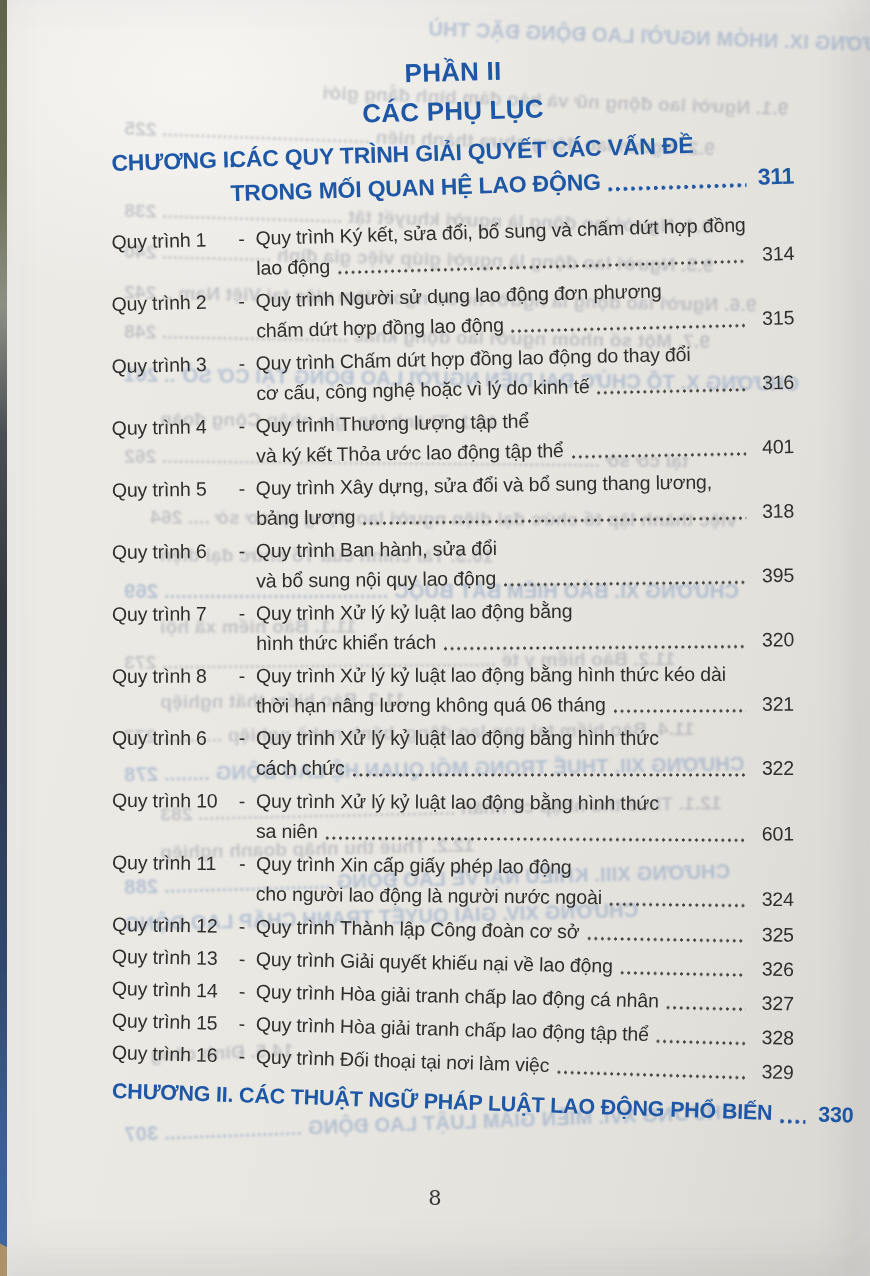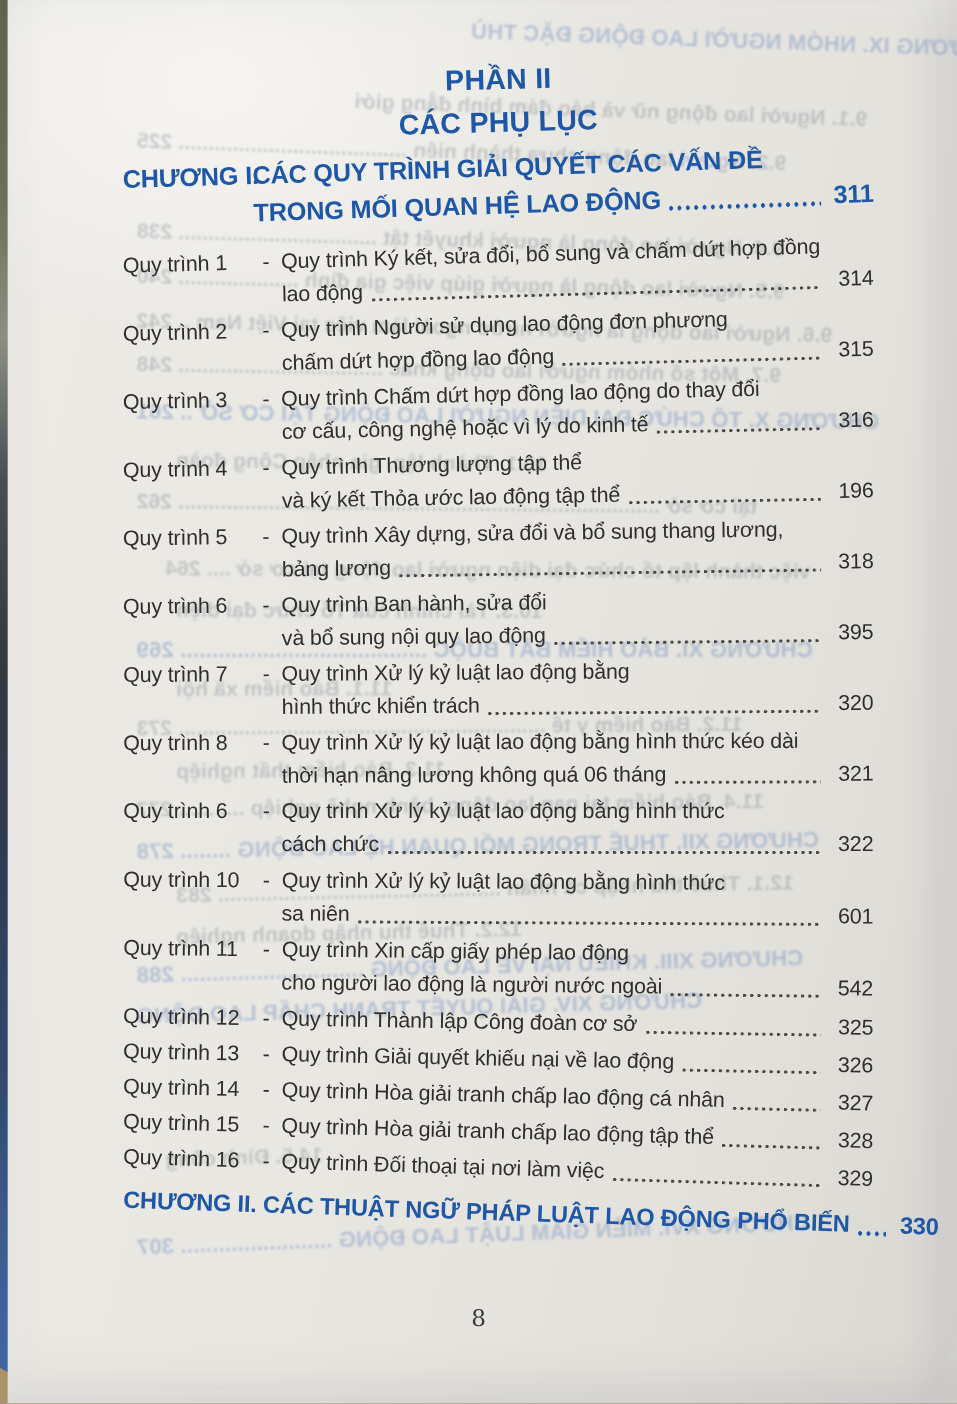--- a/index.html
+++ b/index.html
@@ -172,21 +172,21 @@
     </div>
 
     <div class="entry" style="--tilt:-1deg">
       <div class="lab">Quy trình 4</div>
       <div class="dsh">-</div>
       <div class="bd">
         <div class="ln">Quy trình Thương lượng tập thể</div>
         <div class="fx">
             <span>và ký kết Thỏa ước lao động tập thể</span>
             <span class="dots"></span>
-            <span class="pg">196</span>
+            <span class="pg">401</span>
           </div>
       </div>
     </div>
 
     <div class="entry" style="--tilt:-0.8deg">
       <div class="lab">Quy trình 5</div>
       <div class="dsh">-</div>
       <div class="bd">
         <div class="ln">Quy trình Xây dựng, sửa đổi và bổ sung thang lương,</div>
         <div class="fx">
@@ -263,21 +263,21 @@
     </div>
 
     <div class="entry" style="--tilt:0.6deg">
       <div class="lab">Quy trình 11</div>
       <div class="dsh">-</div>
       <div class="bd">
         <div class="ln">Quy trình Xin cấp giấy phép lao động</div>
         <div class="fx">
             <span>cho người lao động là người nước ngoài</span>
             <span class="dots"></span>
-            <span class="pg">542</span>
+            <span class="pg">324</span>
           </div>
       </div>
     </div>
 
     <div class="entry" style="--tilt:0.9deg">
       <div class="lab">Quy trình 12</div>
       <div class="dsh">-</div>
       <div class="bd">
         <div class="fx">
             <span>Quy trình Thành lập Công đoàn cơ sở</span>

